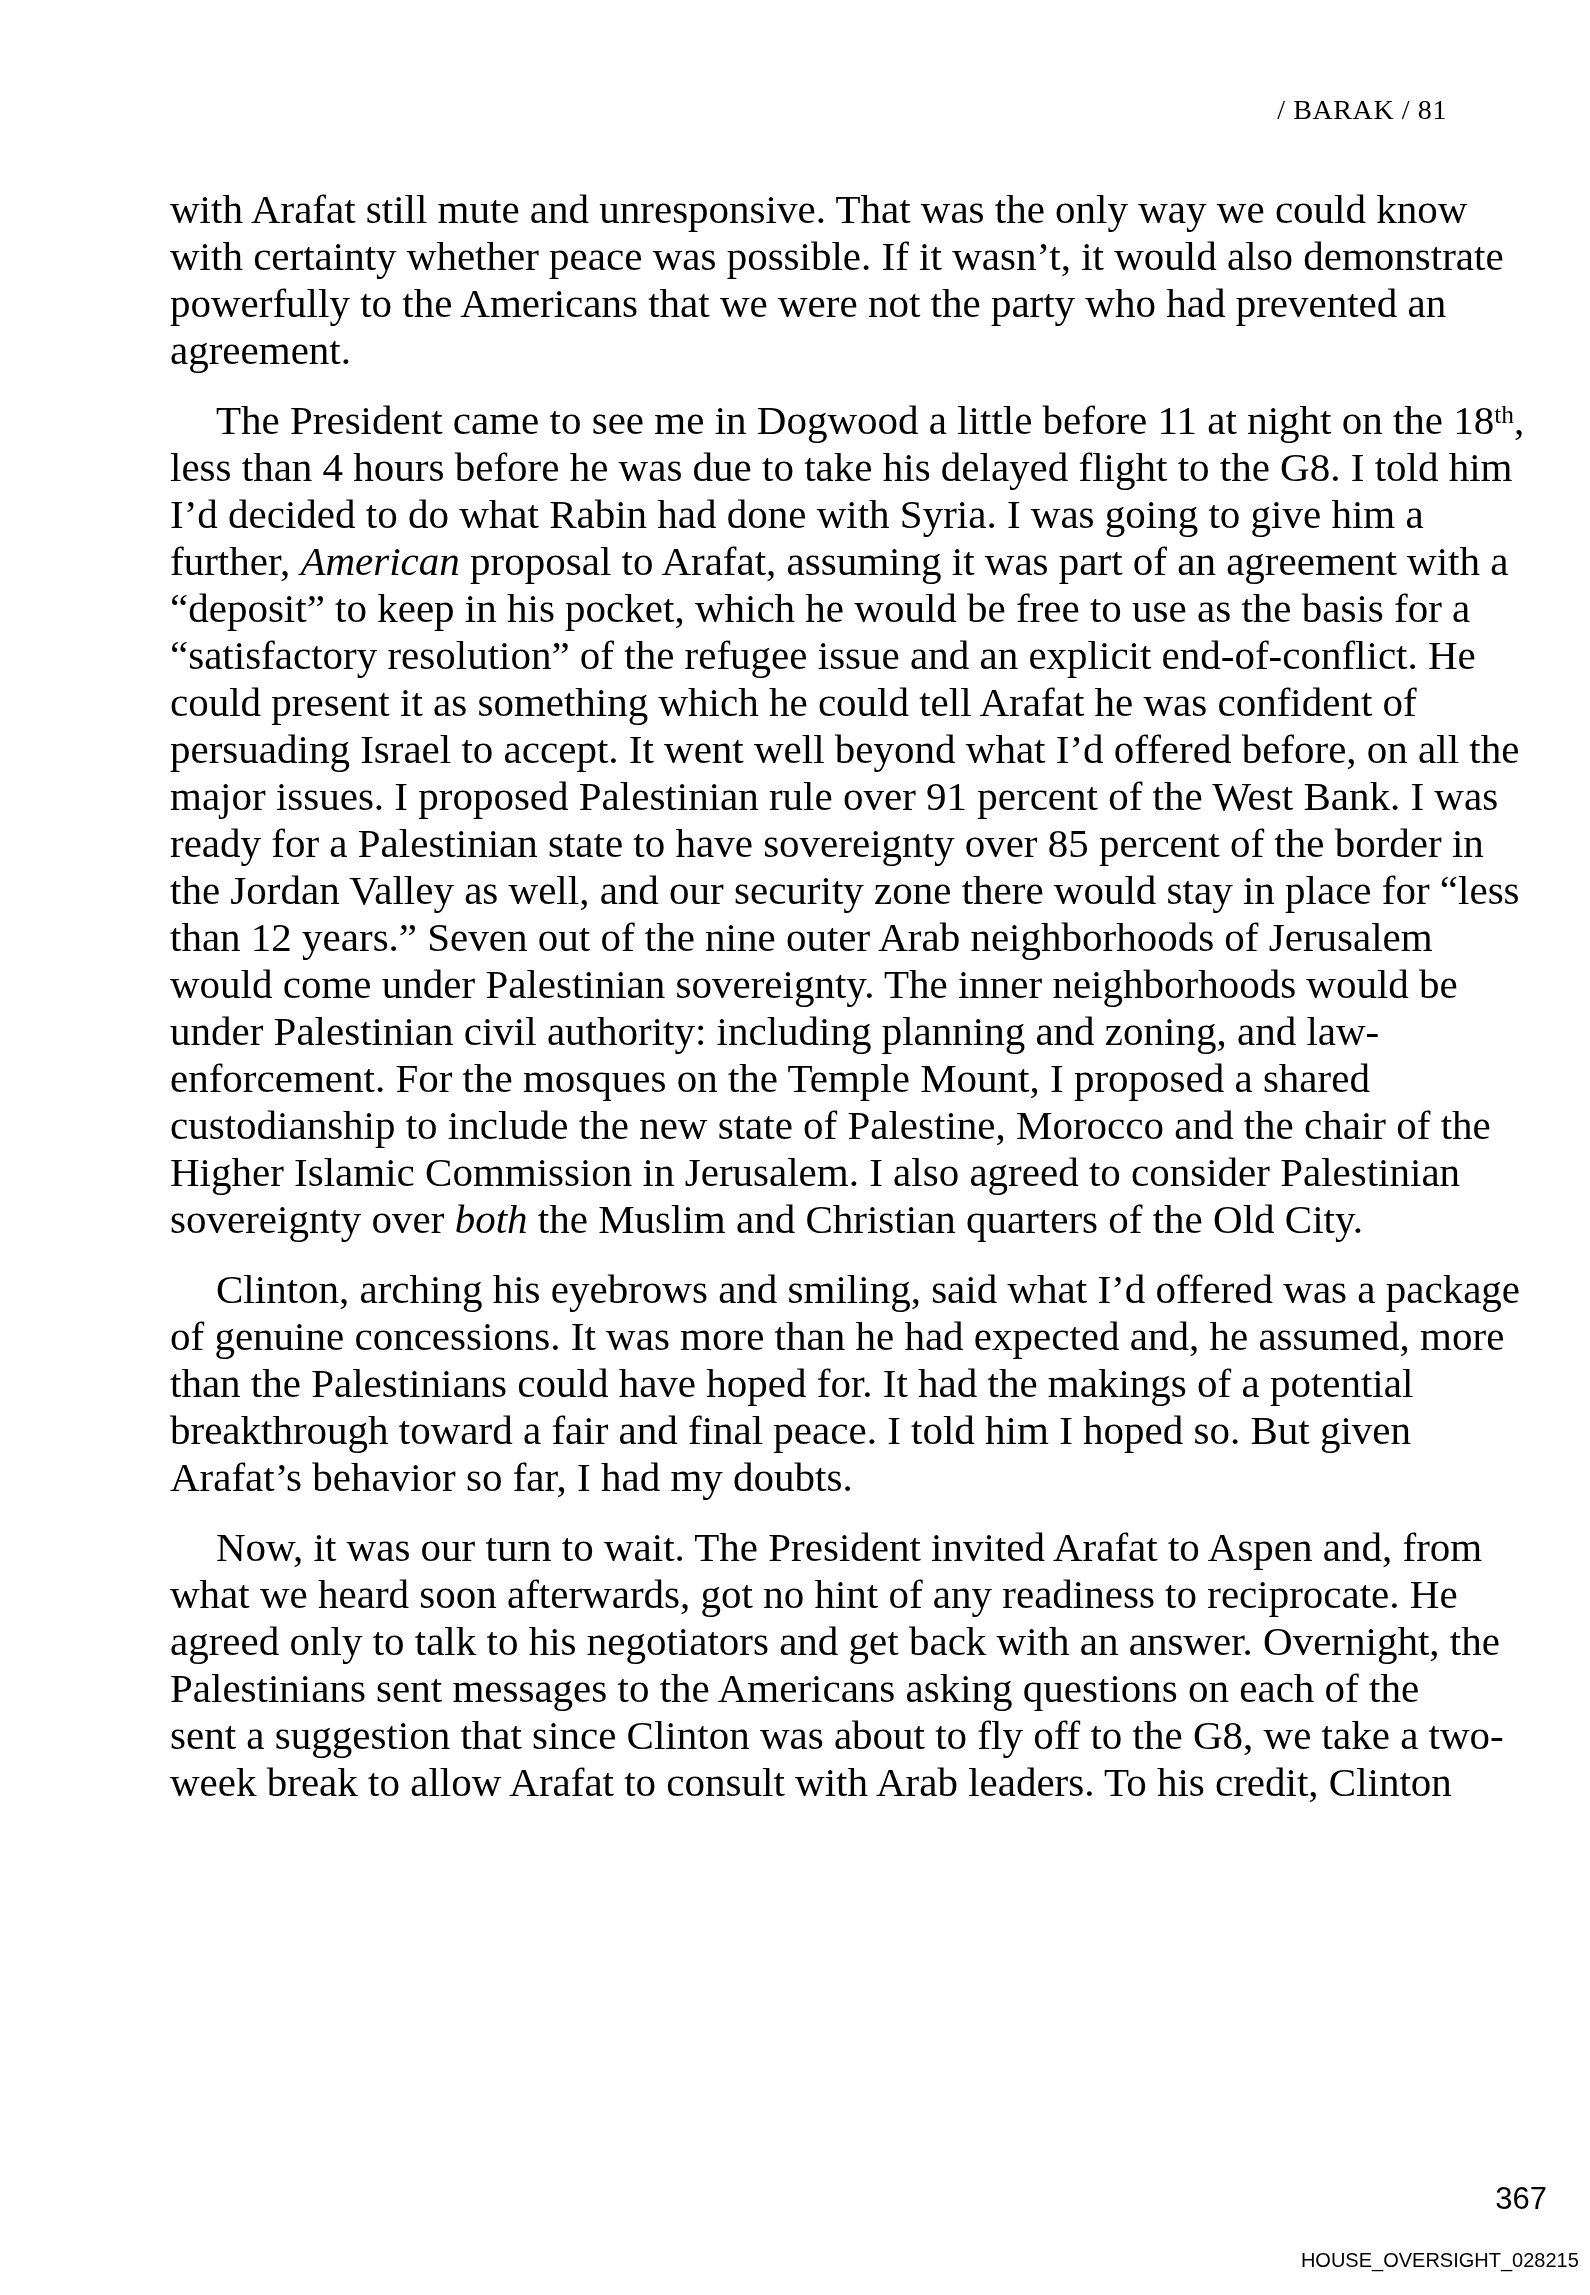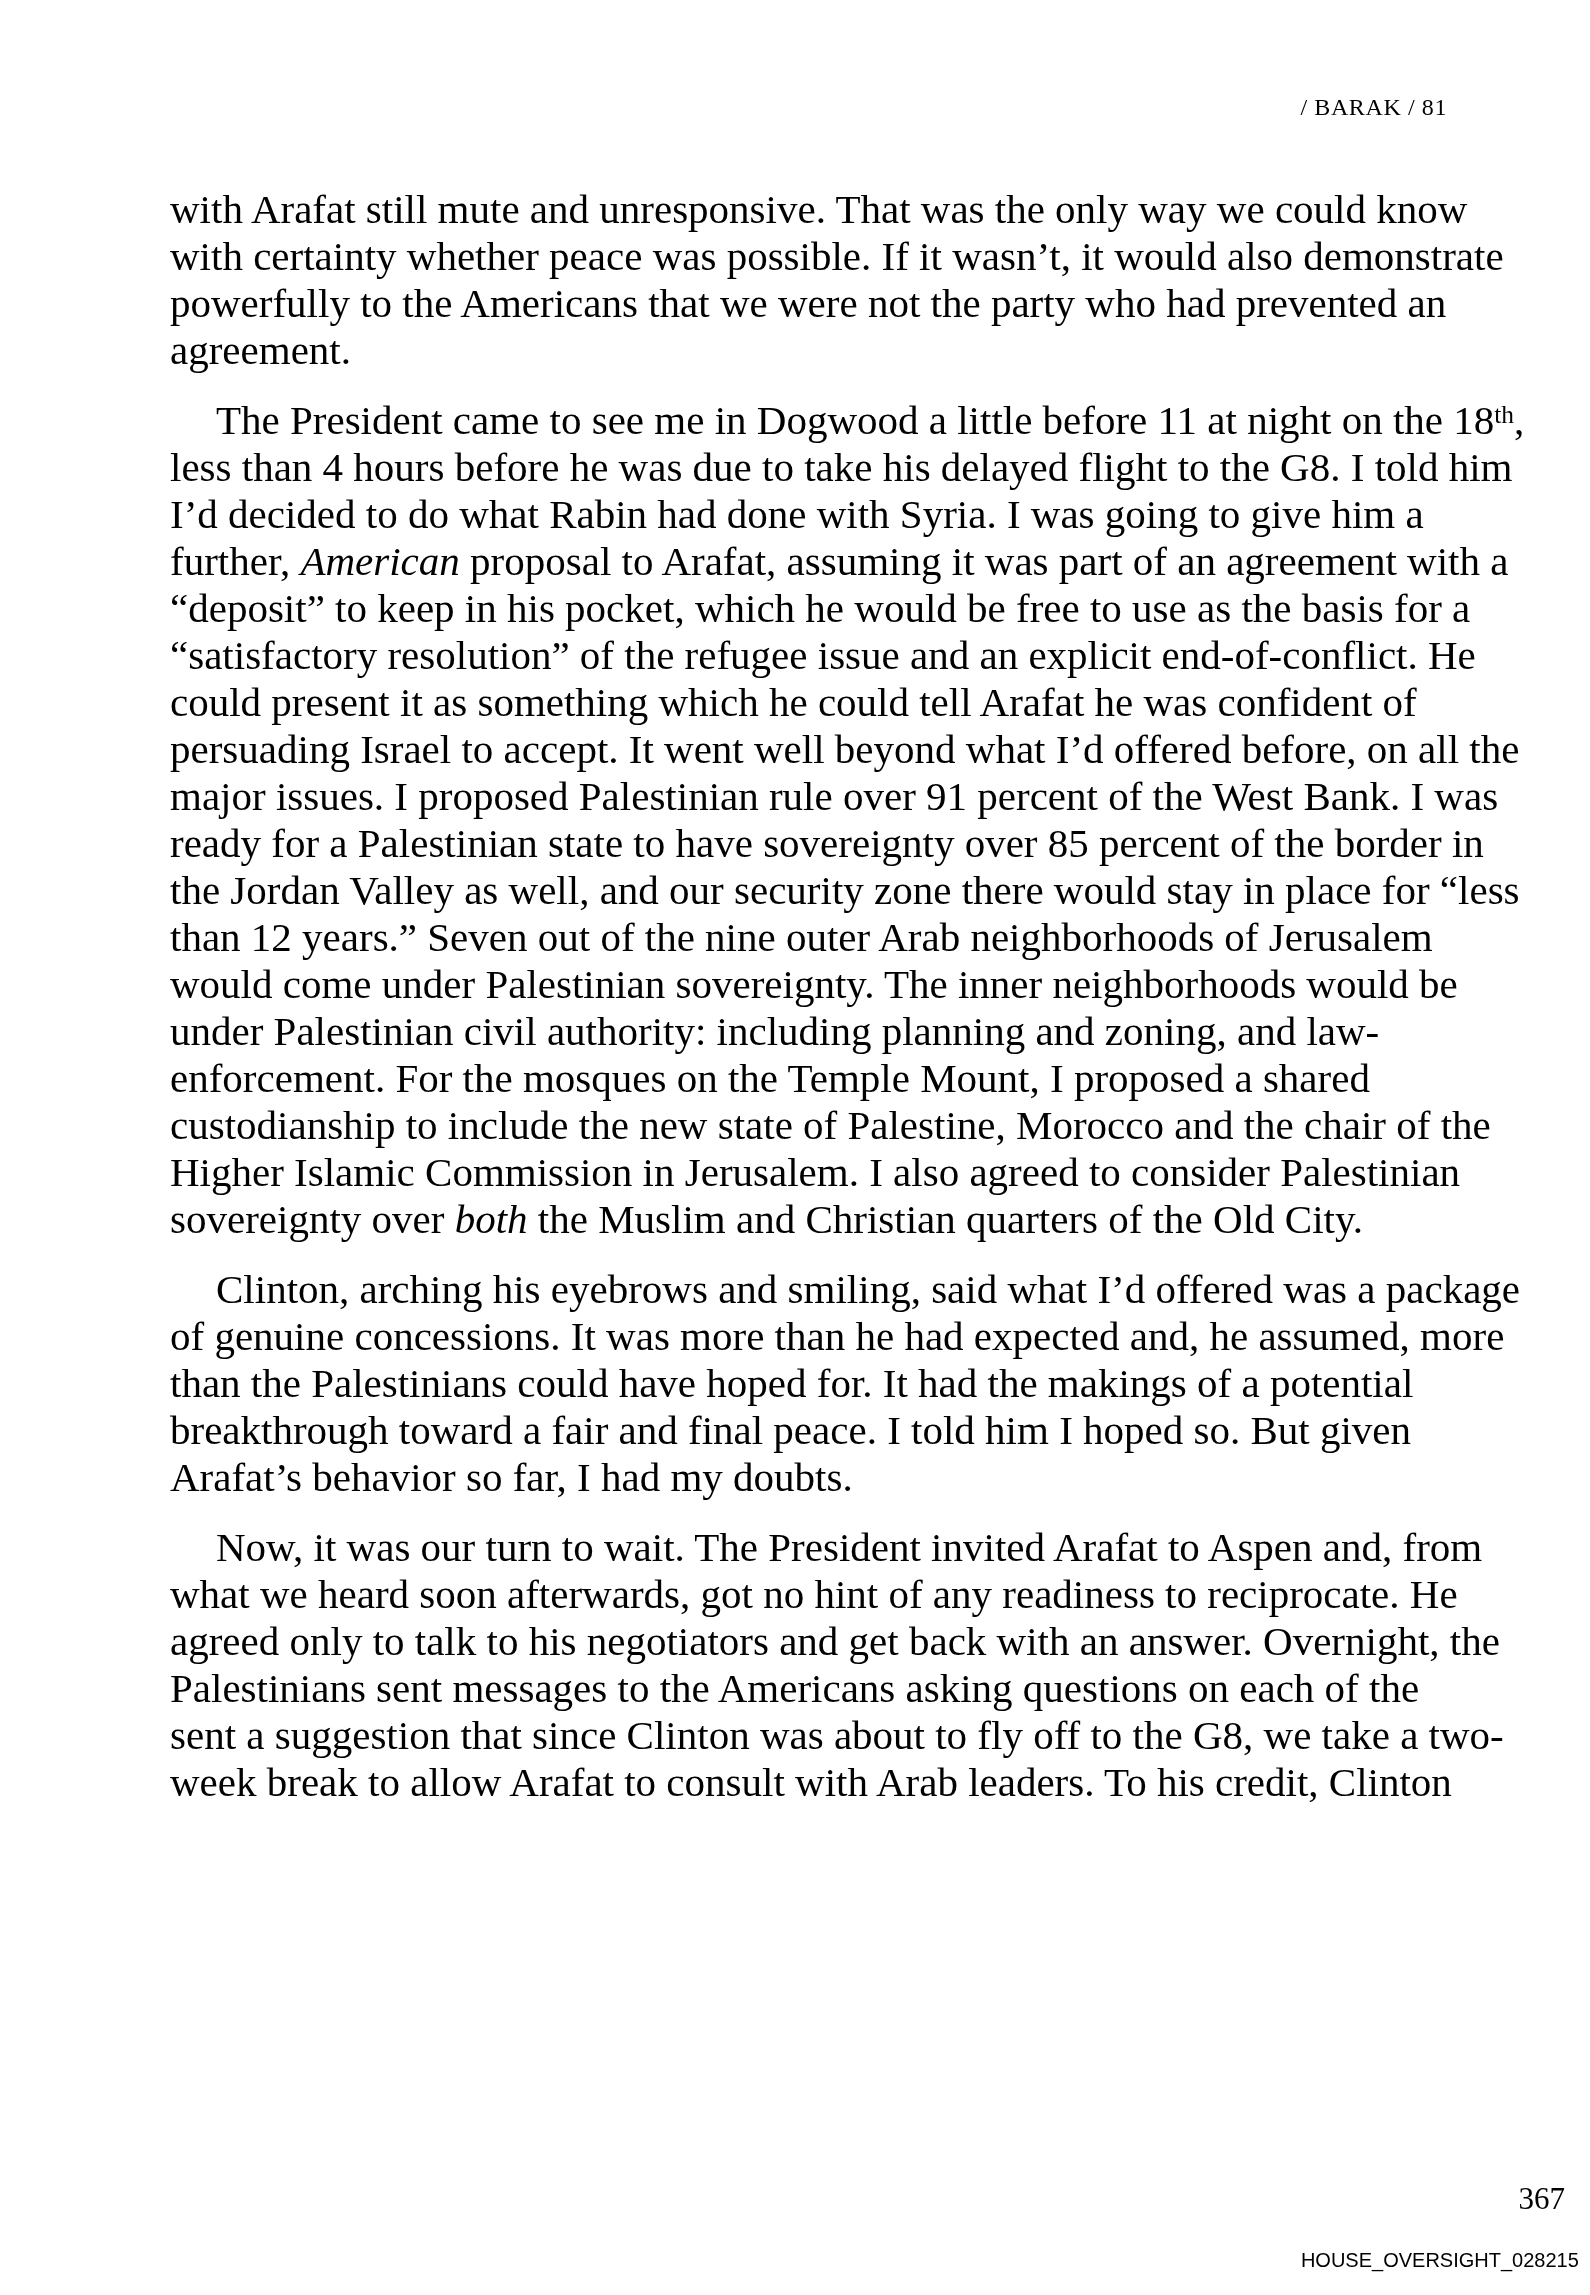--- a/index.html
+++ b/index.html
@@ -13,21 +13,21 @@
     height: 2295px;
     background: #ffffff;
     color: #000000;
     overflow: hidden;
   }
   .page-header {
     position: absolute;
     top: 94px;
     right: 144px;
     font-family: "Liberation Serif", serif;
-    font-size: 24px;
+    font-size: 28px;
     letter-spacing: 0.6px;
     white-space: nowrap;
   }
   .body-text {
     position: absolute;
     left: 170px;
     top: 186px;
     width: 1271px;
     font-family: "Liberation Serif", serif;
     font-size: 41px;
@@ -48,22 +48,22 @@
     font-style: italic;
   }
   .sup {
     font-size: 0.62em;
     vertical-align: 0.45em;
     line-height: 0;
   }
   .page-number {
     position: absolute;
     top: 2181px;
-    right: 26px;
-    font-family: Liberation Serif, serif;
+    right: 44px;
+    font-family: Liberation Sans, sans-serif;
     font-size: 31px;
     white-space: nowrap;
   }
   .bates-stamp {
     position: absolute;
     top: 2249px;
     right: 12.2px;
     font-family: "Liberation Sans", sans-serif;
     font-size: 20px;
     white-space: nowrap;

